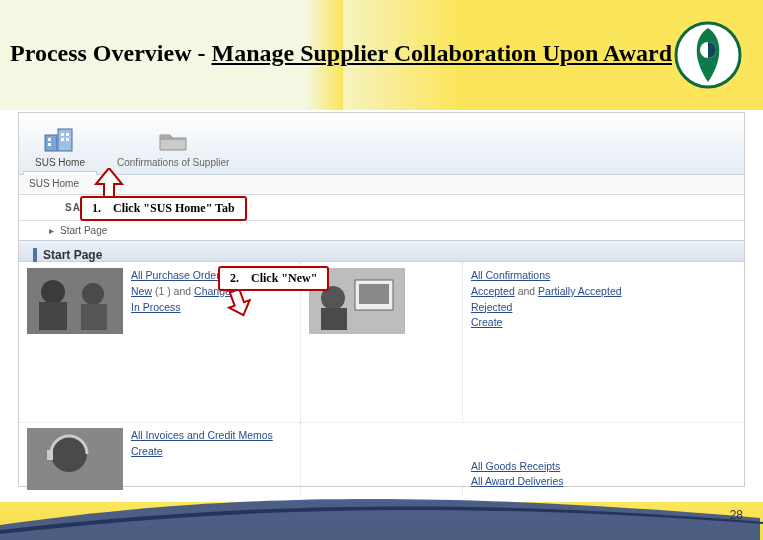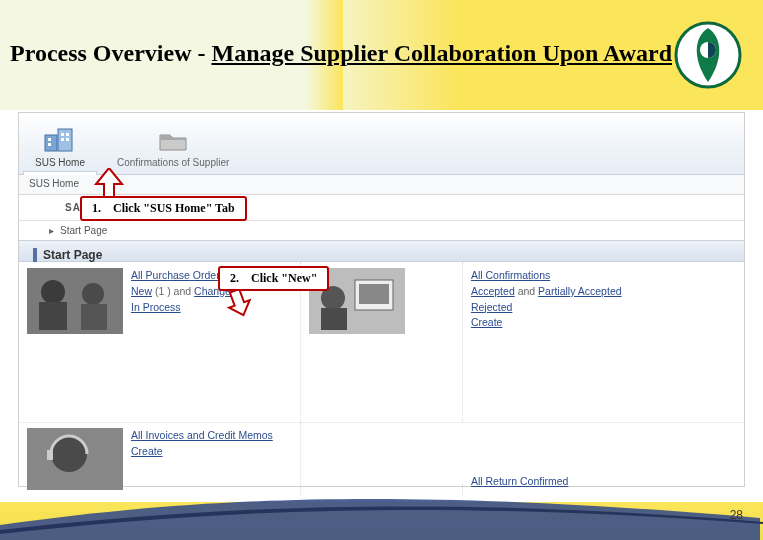--- a/index.html
+++ b/index.html
@@ -161,21 +161,22 @@
             </svg>
         </div>
         <div class="links">
           <div><a>All Invoices and Credit Memos</a></div>
           <div><a>Create</a></div>
         </div>
       </div>
       <div class="cell" style="flex:0.55"></div>
       <div class="cell">
         <div class="links">
-          <div><a>All Return Confirmed</a></div>
+          <div><a>All Goods Receipts</a></div>
+          <div><a>All Award Deliveries</a></div>
         </div>
       </div>
     </div>
   </div>
 
   <svg class="callout-arrow" style="top:168px;left:92px" viewBox="0 0 34 34">
     <path d="M17 34 L4 18 L12 18 L12 2 L22 2 L22 18 L30 18 Z" fill="#fff" stroke="#b80000" stroke-width="2" transform="rotate(180 17 17)"></path>
   </svg>
   <div class="callout" style="top:196px;left:80px">
     <span class="num">1.</span>

